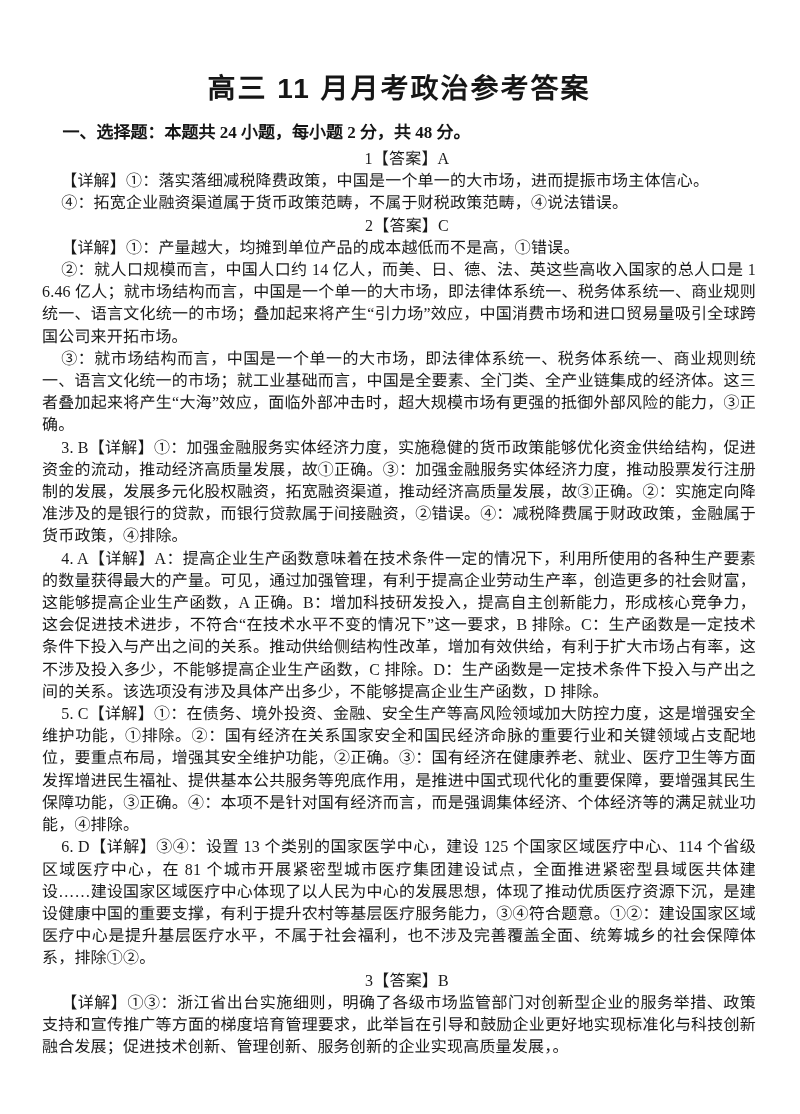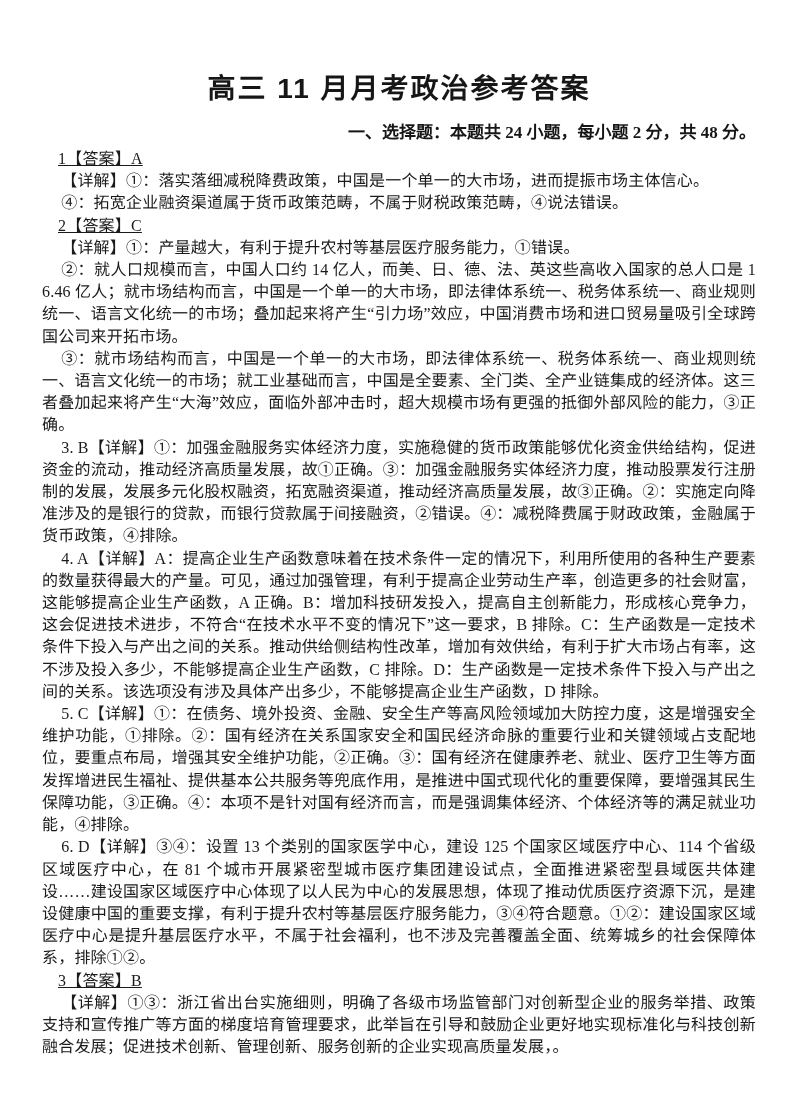--- a/index.html
+++ b/index.html
@@ -33,49 +33,47 @@
     line-height: 34px;
     color: #161616;
   }
   .section-heading {
     font-size: 17px;
     font-weight: 700;
     line-height: 24px;
     margin: 0 0 3px 0;
     text-indent: 1.2em;
     color: #161616;
-    text-align: right;
   }
   .block {
     font-size: 16px;
     line-height: 22.2px;
     margin: 0;
     text-align: justify;
     text-indent: 1.2em;
     letter-spacing: 0.2px;
     word-break: break-all;
   }
   .block.answer {
     text-indent: 1em;
-    text-align: left;
-    text-decoration: underline;
+    text-align: center;
   }
 </style>
 </head>
 <body>
 
 <div class="doc">
   <h1 class="doc-title">高三 11 月月考政治参考答案</h1>
   <p class="section-heading">一、选择题：本题共 24 小题，每小题 2 分，共 48 分。</p>
   <div id="blocks">
       <p class="block answer">1【答案】A</p>
       <p class="block detail">【详解】①：落实落细减税降费政策，中国是一个单一的大市场，进而提振市场主体信心。</p>
       <p class="block detail">④：拓宽企业融资渠道属于货币政策范畴，不属于财税政策范畴，④说法错误。</p>
       <p class="block answer">2【答案】C</p>
-      <p class="block detail">【详解】①：产量越大，有利于提升农村等基层医疗服务能力，①错误。</p>
+      <p class="block detail">【详解】①：产量越大，均摊到单位产品的成本越低而不是高，①错误。</p>
       <p class="block detail">②：就人口规模而言，中国人口约 14 亿人，而美、日、德、法、英这些高收入国家的总人口是 16.46 亿人；就市场结构而言，中国是一个单一的大市场，即法律体系统一、税务体系统一、商业规则统一、语言文化统一的市场；叠加起来将产生“引力场”效应，中国消费市场和进口贸易量吸引全球跨国公司来开拓市场。</p>
       <p class="block detail">③：就市场结构而言，中国是一个单一的大市场，即法律体系统一、税务体系统一、商业规则统一、语言文化统一的市场；就工业基础而言，中国是全要素、全门类、全产业链集成的经济体。这三者叠加起来将产生“大海”效应，面临外部冲击时，超大规模市场有更强的抵御外部风险的能力，③正确。</p>
       <p class="block detail">3. B【详解】①：加强金融服务实体经济力度，实施稳健的货币政策能够优化资金供给结构，促进资金的流动，推动经济高质量发展，故①正确。③：加强金融服务实体经济力度，推动股票发行注册制的发展，发展多元化股权融资，拓宽融资渠道，推动经济高质量发展，故③正确。②：实施定向降准涉及的是银行的贷款，而银行贷款属于间接融资，②错误。④：减税降费属于财政政策，金融属于货币政策，④排除。</p>
       <p class="block detail">4. A【详解】A：提高企业生产函数意味着在技术条件一定的情况下，利用所使用的各种生产要素的数量获得最大的产量。可见，通过加强管理，有利于提高企业劳动生产率，创造更多的社会财富，这能够提高企业生产函数，A 正确。B：增加科技研发投入，提高自主创新能力，形成核心竞争力，这会促进技术进步，不符合“在技术水平不变的情况下”这一要求，B 排除。C：生产函数是一定技术条件下投入与产出之间的关系。推动供给侧结构性改革，增加有效供给，有利于扩大市场占有率，这不涉及投入多少，不能够提高企业生产函数，C 排除。D：生产函数是一定技术条件下投入与产出之间的关系。该选项没有涉及具体产出多少，不能够提高企业生产函数，D 排除。</p>
       <p class="block detail">5. C【详解】①：在债务、境外投资、金融、安全生产等高风险领域加大防控力度，这是增强安全维护功能，①排除。②：国有经济在关系国家安全和国民经济命脉的重要行业和关键领域占支配地位，要重点布局，增强其安全维护功能，②正确。③：国有经济在健康养老、就业、医疗卫生等方面发挥增进民生福祉、提供基本公共服务等兜底作用，是推进中国式现代化的重要保障，要增强其民生保障功能，③正确。④：本项不是针对国有经济而言，而是强调集体经济、个体经济等的满足就业功能，④排除。</p>
       <p class="block detail">6. D【详解】③④：设置 13 个类别的国家医学中心，建设 125 个国家区域医疗中心、114 个省级区域医疗中心，在 81 个城市开展紧密型城市医疗集团建设试点，全面推进紧密型县域医共体建设……建设国家区域医疗中心体现了以人民为中心的发展思想，体现了推动优质医疗资源下沉，是建设健康中国的重要支撑，有利于提升农村等基层医疗服务能力，③④符合题意。①②：建设国家区域医疗中心是提升基层医疗水平，不属于社会福利，也不涉及完善覆盖全面、统筹城乡的社会保障体系，排除①②。</p>
       <p class="block answer">3【答案】B</p>
       <p class="block detail">【详解】①③：浙江省出台实施细则，明确了各级市场监管部门对创新型企业的服务举措、政策支持和宣传推广等方面的梯度培育管理要求，此举旨在引导和鼓励企业更好地实现标准化与科技创新融合发展；促进技术创新、管理创新、服务创新的企业实现高质量发展，。</p>
     </div>
 </div>

